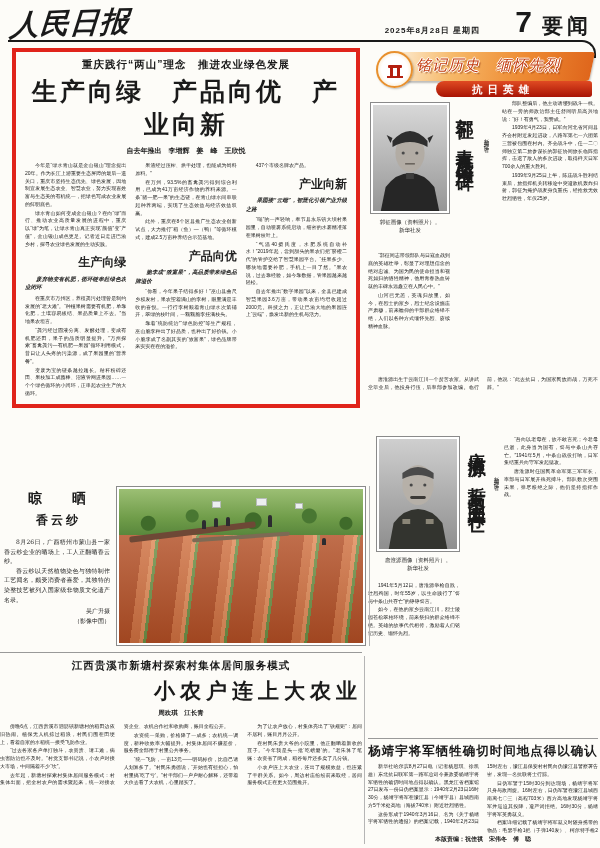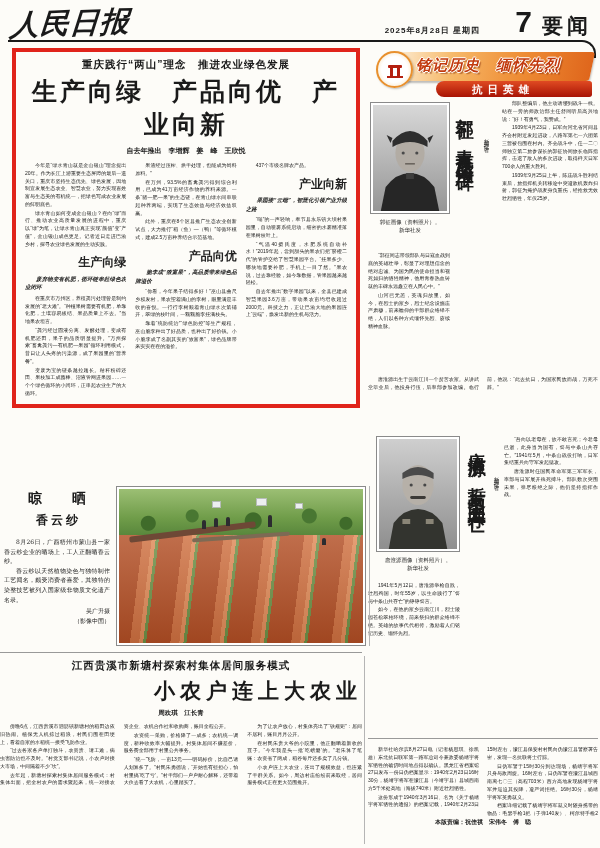--- a/index.html
+++ b/index.html
@@ -27,21 +27,21 @@
   .lead-col p{margin:0 0 1px;text-indent:2em;}
   .sub-h{font-size:12px;font-weight:900;text-align:right;margin:5px 0 3px;}
   .deck{font-size:5.5px;font-weight:700;font-family:"DejaVu Serif",serif;font-style:italic;
         line-height:1.55;margin:0 0 3px;text-indent:2em;}
 
   
   .banner{left:372px;top:50px;width:222px;height:48px;}
   .banner-ribbon{position:absolute;left:20px;top:2px;right:2px;height:29px;border-radius:3px;
      background:linear-gradient(90deg,#fdeed6,#f6b868 30%,#ee8c34 65%,#df661c);
      transform:skewX(-12deg);box-shadow:1px 2px 2px rgba(0,0,0,.25);}
-  .banner-title{position:absolute;left:44px;top:6px;font-size:15px;font-weight:700;font-style:italic;
+  .banner-title{position:absolute;left:44px;top:6px;font-size:15px;font-weight:400;font-style:italic;
      letter-spacing:1px;color:#c23a0e;white-space:nowrap;
      text-shadow:1px 0 0 #fff,-1px 0 0 #fff,0 1px 0 #fff,0 -1px 0 #fff,2px 2px 1px rgba(120,30,0,.45);}
   .banner-emblem{position:absolute;left:4px;top:1px;width:33px;height:33px;border-radius:50%;
      background:radial-gradient(circle,#ffffff 55%,#f7dcae);border:2px solid #e8902e;
      display:flex;align-items:center;justify-content:center;box-shadow:1px 1px 2px rgba(0,0,0,.25);}
   .banner-tag{position:absolute;right:2px;top:31px;width:120px;height:16px;border-radius:9px 3px 3px 9px;
      background:linear-gradient(#e04a22,#a81405);color:#fff;font-size:10.5px;font-weight:900;
      line-height:16px;letter-spacing:5px;padding-left:36px;}
 
   
@@ -238,20 +238,21 @@
         <p>“吾向以老母在，故不敢言死；今老母已逝，此身当为国有，誓与中条山共存亡。”1941年5月，中条山战役打响，日军集结重兵向守军发起猛攻。</p>
         <p>唐淮源时任国民革命军第三军军长，率部与日军展开殊死搏斗。部队数次突围未果，弹尽粮绝之际，他仍坚持指挥作战。</p>
       </div>
     <div class="abs tiny" style="left:0;top:206px;width:92px;height:150px;">
         <p>1941年5月12日，唐淮源举枪自戕，壮烈殉国，时年55岁，以生命践行了“誓与中条山共存亡”的铮铮誓言。</p>
         <p>如今，在他的家乡云南江川，烈士陵园苍松翠柏环绕，前来祭扫的群众络绎不绝。英雄的故事代代相传，激励着人们铭记历史、缅怀先烈。</p>
       </div>
   </div>
 
   <div class="abs rule-t" style="left:368px;top:738px;width:230px;height:108px;padding-top:4px;box-sizing:border-box;">
+    <div class="yang-headline">杨靖宇将军牺牲确切时间地点得以确认</div>
     <div class="tiny two-col" style="height:72px;margin-top:3px;">
         <p>新华社哈尔滨8月27日电（记者杨思琪、徐凯鑫）东北抗日联军第一路军总司令兼政委杨靖宇将军牺牲的确切时间地点得以确认。黑龙江省档案馆27日发布一份日伪档案显示：1940年2月23日16时30分，杨靖宇将军在濛江县（今靖宇县）县城西南方5千米处高地（海拔740米）附近壮烈牺牲。</p>
         <p>这份形成于1940年3月16日、名为《关于杨靖宇将军牺牲的通报》的档案记载，1940年2月23日15时左右，濛江县保安村村民向伪濛江县警察署告密，发现一名抗联将士行踪。</p>
         <p>日伪军警于15时30分到达现场，杨靖宇将军只身与敌周旋。16时左右，日伪军警在濛江县城西南离七〇三（高程703米）西方高地发现杨靖宇将军并逼迫其投降，遭严词拒绝。16时30分，杨靖宇将军英勇就义。</p>
         <p>档案详细记载了杨靖宇将军就义时随身携带的物品：毛瑟手枪1把（子弹140发）、柯尔特手枪2把（子弹70发）、现金4960元、笔记本等。</p>
       </div>
     <div class="credits">本版责编：祝佳祺　宋伟冬　傅　聪</div>
   </div>
 
   <div class="abs" style="left:4px;top:490px;width:106px;height:156px;overflow:hidden;">

